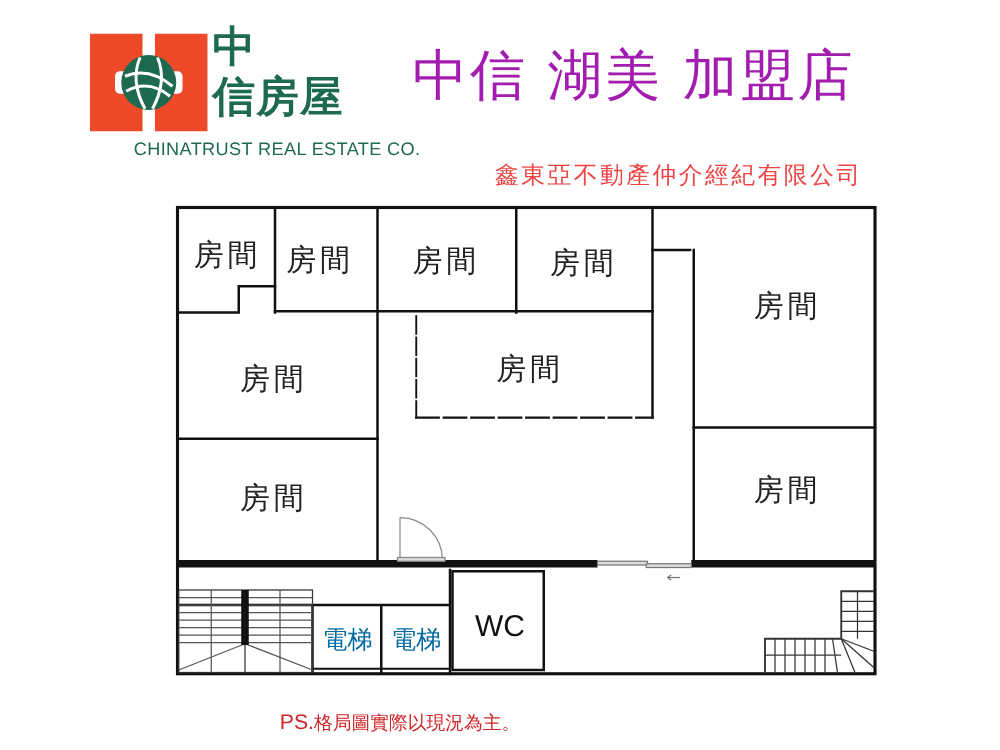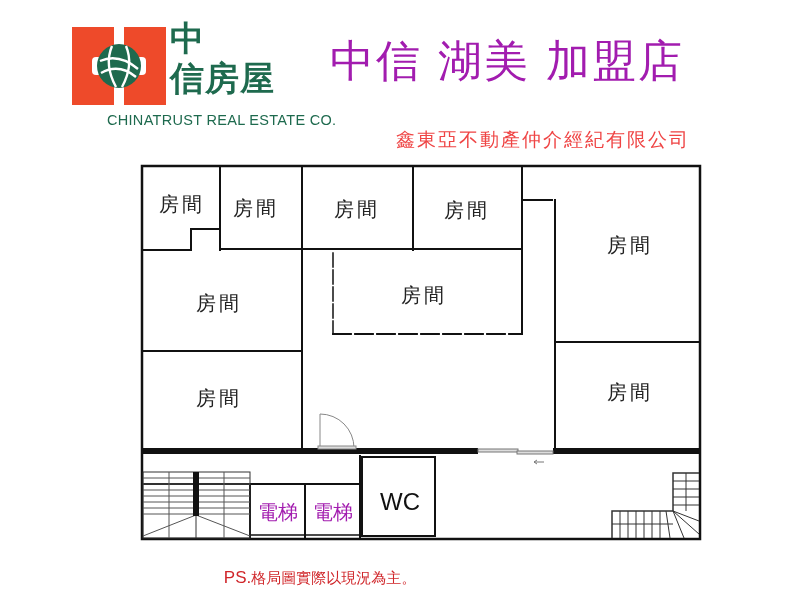--- a/index.html
+++ b/index.html
@@ -9,22 +9,22 @@
   
   .logo-mark { left:70px; top:25px; width:98px; height:82px; }
   .logo-zh { left:170px; top:20px; font-family:"DejaVu Sans", sans-serif; font-weight:bold; color:#1e6a4e; }
   .logo-zh .l1 { position:absolute; left:0; top:0; font-size:34px; line-height:36px; }
   .logo-zh .l2 { position:absolute; left:0; top:40px; font-size:34px; line-height:36px; white-space:nowrap; letter-spacing:1px; }
   .logo-en { left:70px; top:112px; font-family:"Liberation Sans", sans-serif; font-size:14.5px; color:#1e6a4e; letter-spacing:0.3px; white-space:nowrap;margin-left:37px; }
   .title { left:330px; top:36px; font-family:"DejaVu Serif", serif; font-size:44px; line-height:50px; color:#a21caf; white-space:pre; letter-spacing:2px; }
   .subtitle { left:396px; top:98px; font-family:"DejaVu Serif", serif; font-size:19px; color:#ef4444; white-space:nowrap; letter-spacing:2px;margin-top:29px; }
   
   .plan { left:0; top:0; width:800px; height:600px; }
-  .room-label { position:absolute; font-family:"DejaVu Serif", serif; font-size:20px; color:#222; white-space:nowrap; letter-spacing:3px; transform:translate(-50%,-50%); }
-  .elev-label { position:absolute; font-family:"DejaVu Serif", serif; font-size:20px; color:#a21caf; white-space:nowrap; transform:translate(-50%,-50%);text-align:right; }
+  .room-label { position:absolute; font-family:"DejaVu Serif", serif; font-size:24px; color:#222; white-space:nowrap; letter-spacing:3px; transform:translate(-50%,-50%); }
+  .elev-label { position:absolute; font-family:"DejaVu Serif", serif; font-size:20px; color:#0369a1; white-space:nowrap; transform:translate(-50%,-50%);text-align:right; }
   .wc-label { position:absolute; font-family:"Liberation Sans", sans-serif; font-size:24px; color:#111; transform:translate(-50%,-50%); }
   .note { left:0; width:640px; top:568px; text-align:center; color:#d0262a; font-size:15px; font-family:"DejaVu Sans", sans-serif; white-space:nowrap; }
   .note .ps { font-family:"Liberation Sans", sans-serif; font-size:17px; }
 </style>
 </head>
 <body>
 
 <svg class="abs logo-mark" viewBox="0 0 98 82">
   <rect x="0" y="0" width="98" height="82" fill="#ffffff"></rect>
 

